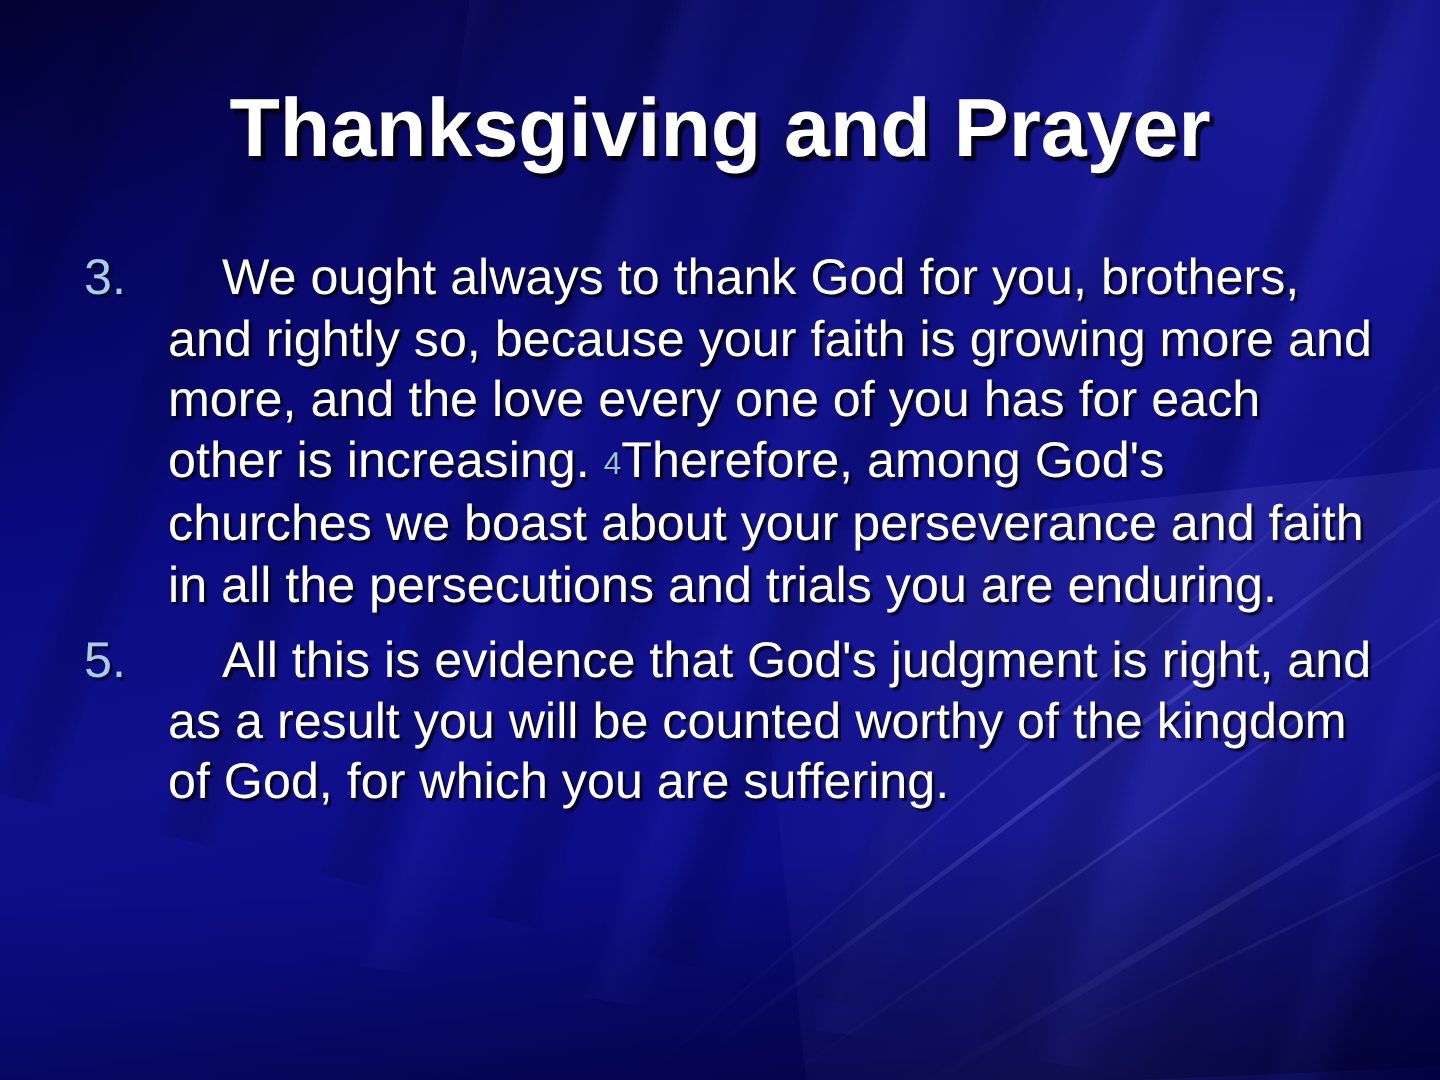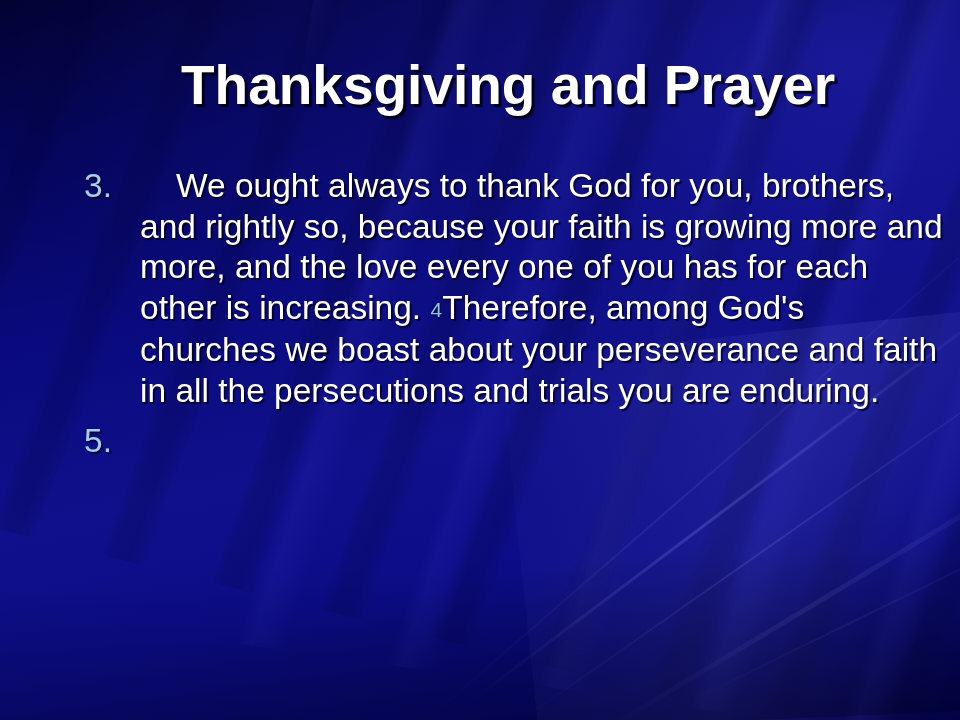--- a/index.html
+++ b/index.html
@@ -112,21 +112,20 @@
     width: 130%;
     height: 170px;
     background: linear-gradient(180deg, rgba(0,0,40,0.0) 0%, rgba(0,0,35,0.22) 55%, rgba(0,0,30,0.35) 100%);
     transform: rotate(-2.5deg);
   }
 
   
   .content {
     position: absolute;
     inset: 0;
-    margin-left: 28px;
   }
 
   .slide-title {
     position: absolute;
     left: 0;
     top: 54px;
     width: 960px;
     text-align: center;
     font-size: 55px;
     font-weight: bold;
@@ -205,18 +204,18 @@
 
     <div class="body-block">
 
       <p class="bullet">
         <span class="marker">3.</span>
         <span class="lead-indent"></span><span class="txt">We ought always to thank God for you, brothers, and rightly so, because your faith is growing more and more, and the love every one of you has for each other is increasing. </span><span class="versenum">4</span><span class="txt">Therefore, among God's churches we boast about your perseverance and faith in all the persecutions and trials you are enduring.</span>
       </p>
 
       <p class="bullet">
         <span class="marker">5.</span>
-        <span class="lead-indent"></span>
+        <span class="lead-indent"></span><span class="txt">All this is evidence that God's judgment is right, and as a result you will be counted worthy of the kingdom of God, for which you are suffering.</span>
       </p>
 
     </div>
   </div>
 </div>
 
 </body></html>

